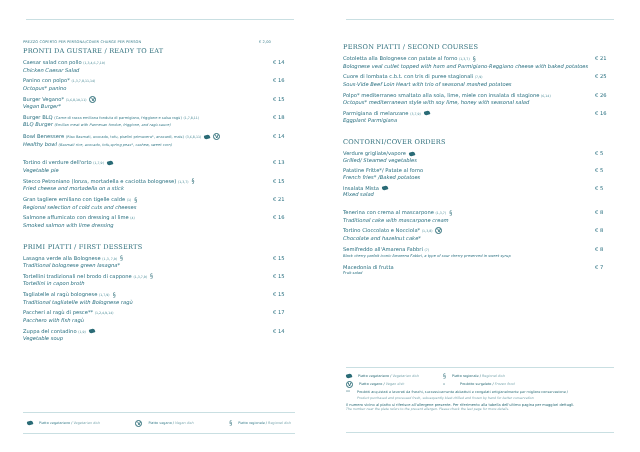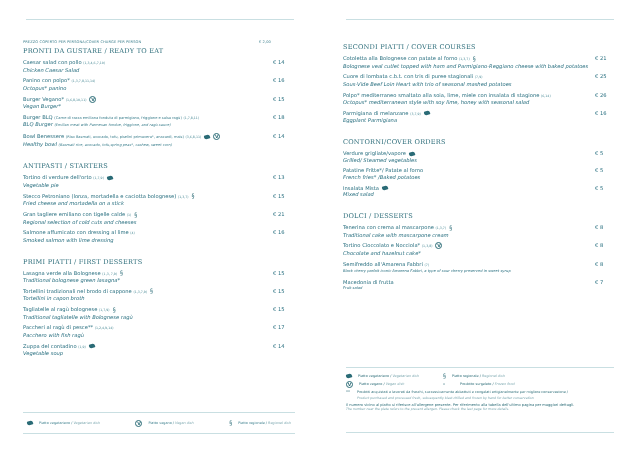--- a/index.html
+++ b/index.html
@@ -81,21 +81,20 @@
         <div class="price-cell">€ 18</div>
       </div>
       <div class="item">
         <div class="text">
           <div class="it"><span>Bowl Benessere</span> <span class="desc">(Riso Basmati, avocado, tofu, piselini primavera*, anacardi, mais)</span> <span class="allergen">(3,6,8,11)</span><span class="ic ic-veg"></span><span class="ic ic-vegan">V</span></div>
           <div class="en"><span>Healthy bowl</span> <span class="desc i">(Basmati rice, avocado, tofu,spring peas*, cashew, sweet corn)</span></div>
         </div>
         <div class="price-cell">€ 14</div>
       </div>
       <div class="spacer"></div>
-      <div class="section-title">ANTIPASTI / STARTERS</div>
       <div class="item">
         <div class="text">
           <div class="it"><span>Tortino di verdure dell'orto</span> <span class="allergen">(1,7,9)</span><span class="ic ic-veg"></span></div>
           <div class="en"><span>Vegetable pie</span></div>
         </div>
         <div class="price-cell">€ 13</div>
       </div>
       <div class="item">
         <div class="text">
           <div class="it"><span>Stecco Petroniano (lonza, mortadella e caciotta bolognese)</span> <span class="allergen">(1,3,7)</span><span class="ic ic-reg">§</span></div>
@@ -167,21 +166,21 @@
       <div class="legend-entry">
         <span class="ic ic-reg" style="margin-left: 0px;">§</span>
         <span><span>Piatto regionale</span> / <span class="en-l">Regional dish</span></span>
       </div>
     </div>
 </div>
 
 <div class="page right">
   <div class="topline"></div>
   <div class="content" id="right-content">
-      <div class="section-title">SECONDI PIATTI / COVER COURSES</div>
+      <div class="section-title">PERSON PIATTI / SECOND COURSES</div>
       <div class="item">
         <div class="text">
           <div class="it"><span>Cotoletta alla Bolognese con patate al forno</span> <span class="allergen">(1,3,7)</span><span class="ic ic-reg">§</span></div>
           <div class="en"><span>Bolognese veal cutlet topped with ham and Parmigiano-Reggiano cheese with baked potatoes</span></div>
         </div>
         <div class="price-cell">€ 21</div>
       </div>
       <div class="item">
         <div class="text">
           <div class="it"><span>Cuore di lombata c.b.t. con tris di puree stagionali</span> <span class="allergen">(7,9)</span></div>
@@ -220,21 +219,20 @@
         <div class="price-cell">€ 5</div>
       </div>
       <div class="item">
         <div class="text">
           <div class="it"><span>Insalata Mista</span><span class="ic ic-veg"></span></div>
           <div class="en"><span>Mixed salad</span></div>
         </div>
         <div class="price-cell">€ 5</div>
       </div>
       <div class="spacer"></div>
-      <div class="section-title">DOLCI / DESSERTS</div>
       <div class="item">
         <div class="text">
           <div class="it"><span>Tenerina con crema al mascarpone</span> <span class="allergen">(1,3,7)</span><span class="ic ic-reg">§</span></div>
           <div class="en"><span>Traditional cake with mascarpone cream</span></div>
         </div>
         <div class="price-cell">€ 8</div>
       </div>
       <div class="item">
         <div class="text">
           <div class="it"><span>Tortino Cioccolato e Nocciola*</span> <span class="allergen">(1,3,8)</span><span class="ic ic-vegan">V</span></div>

